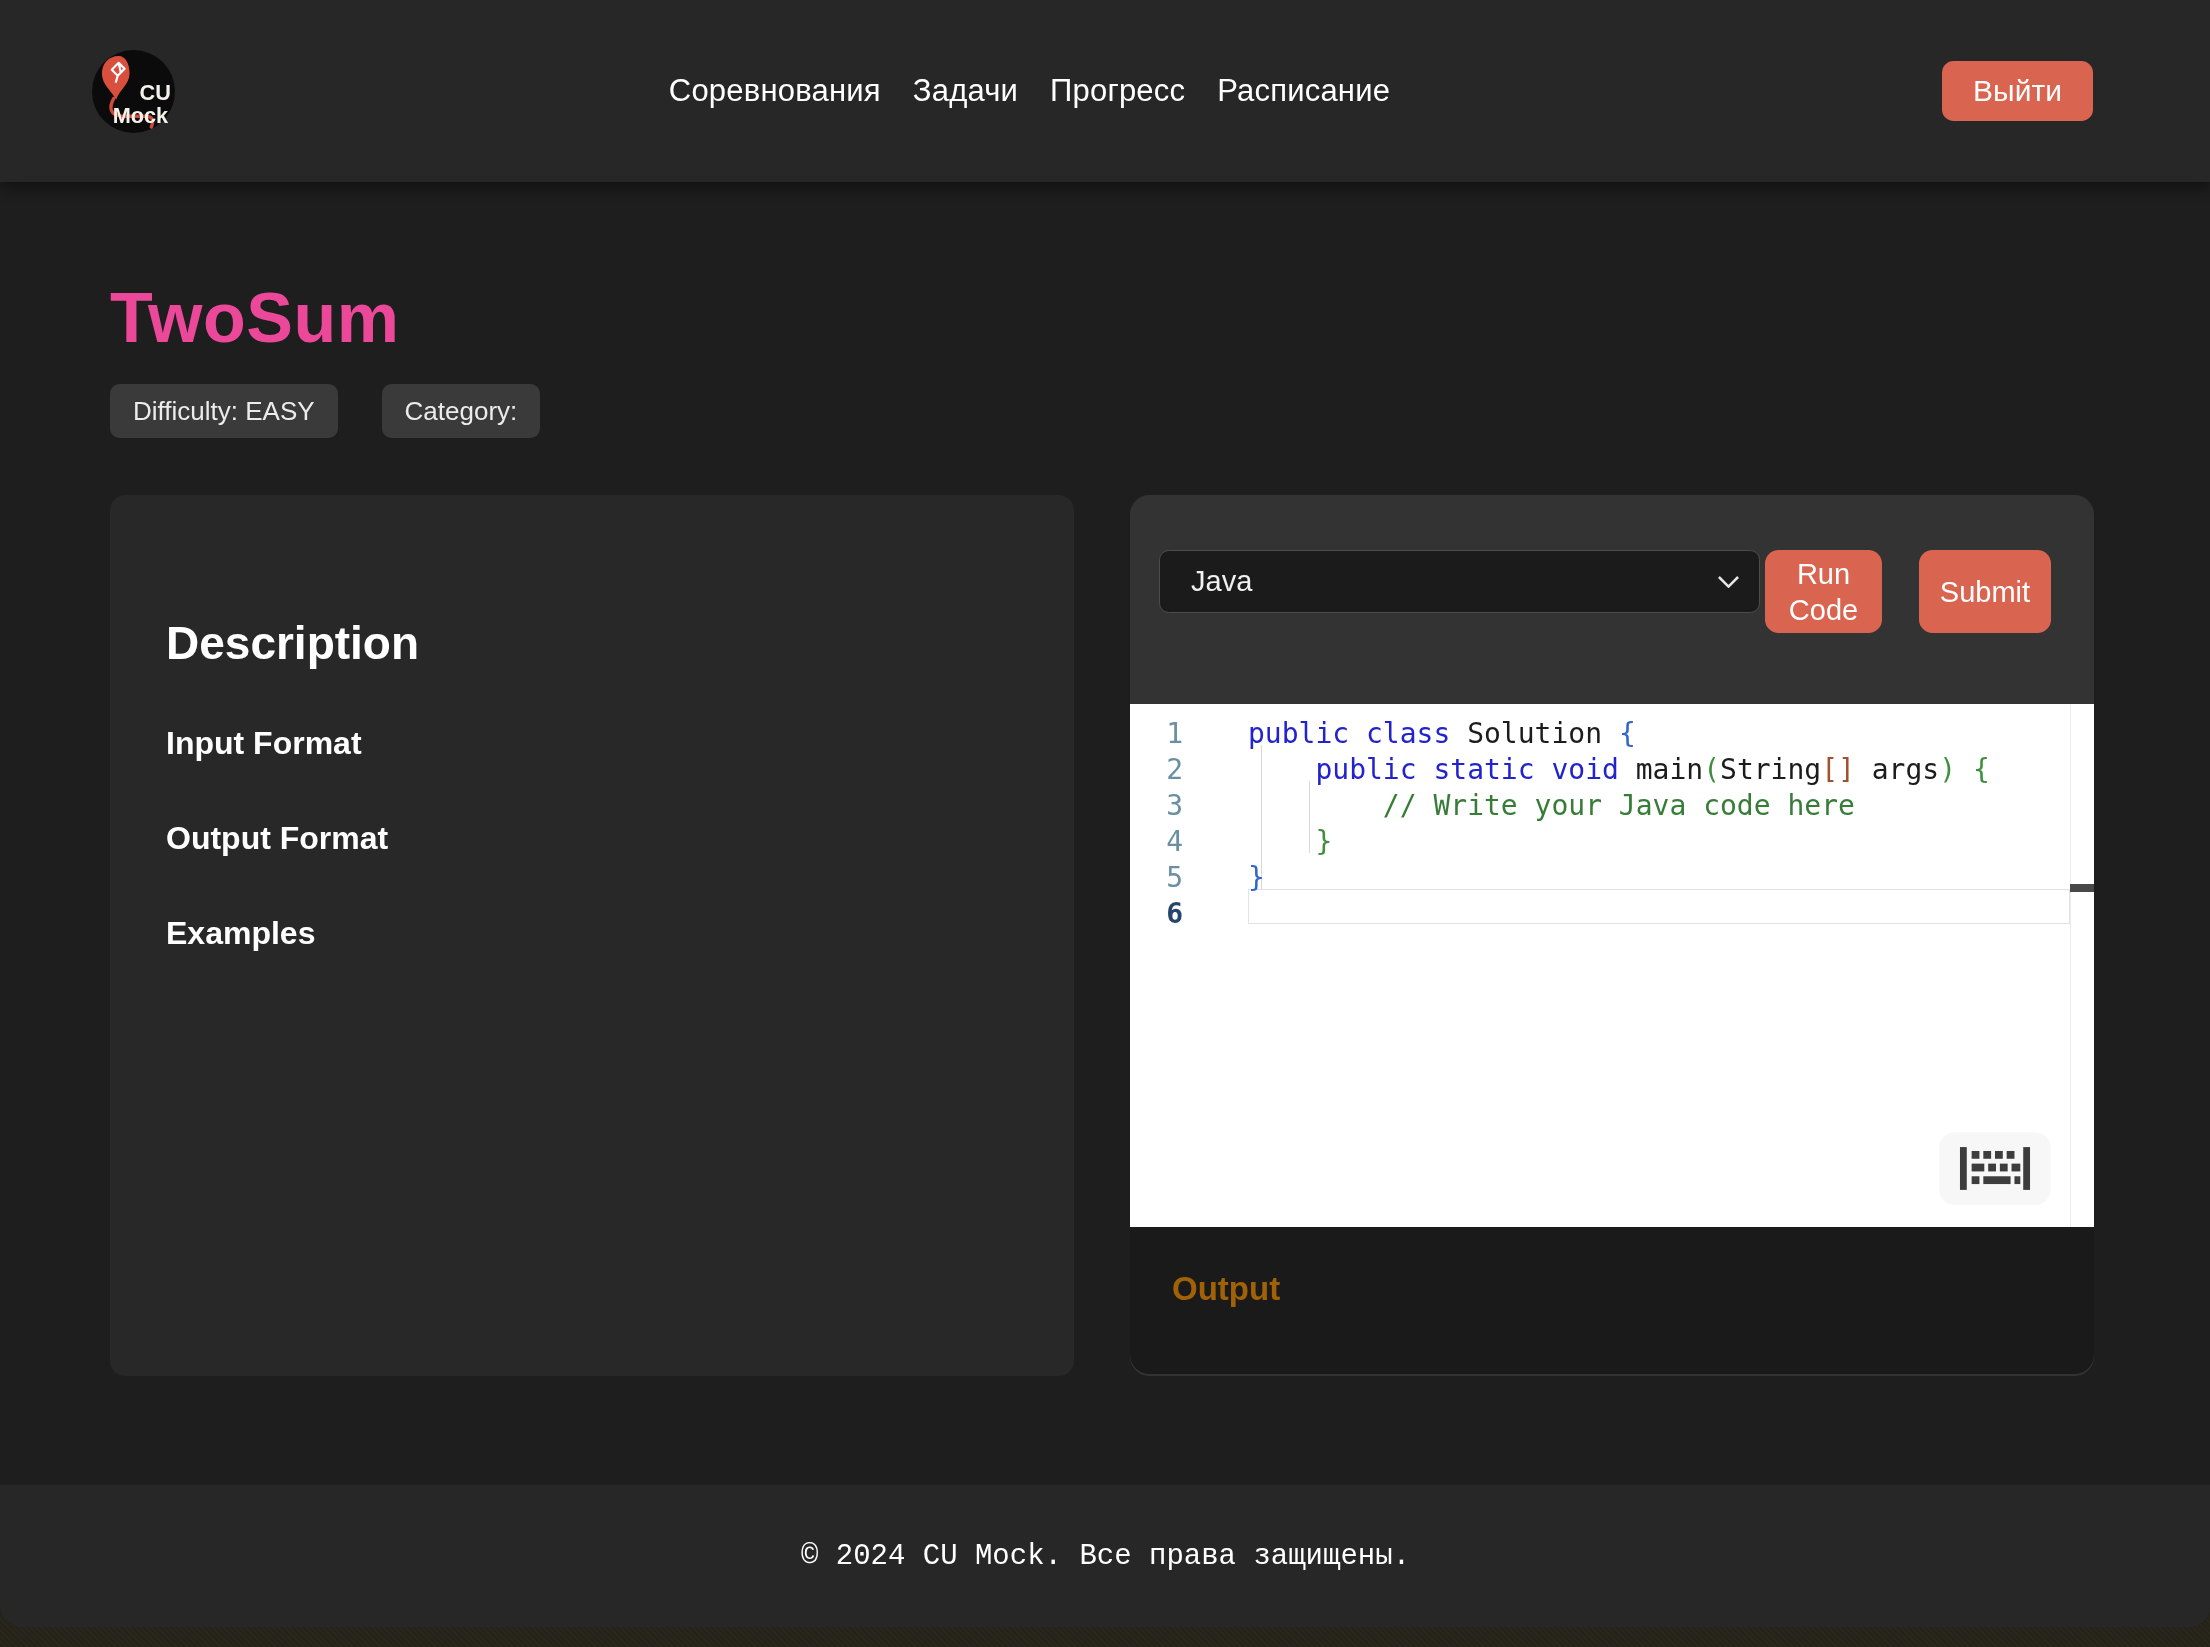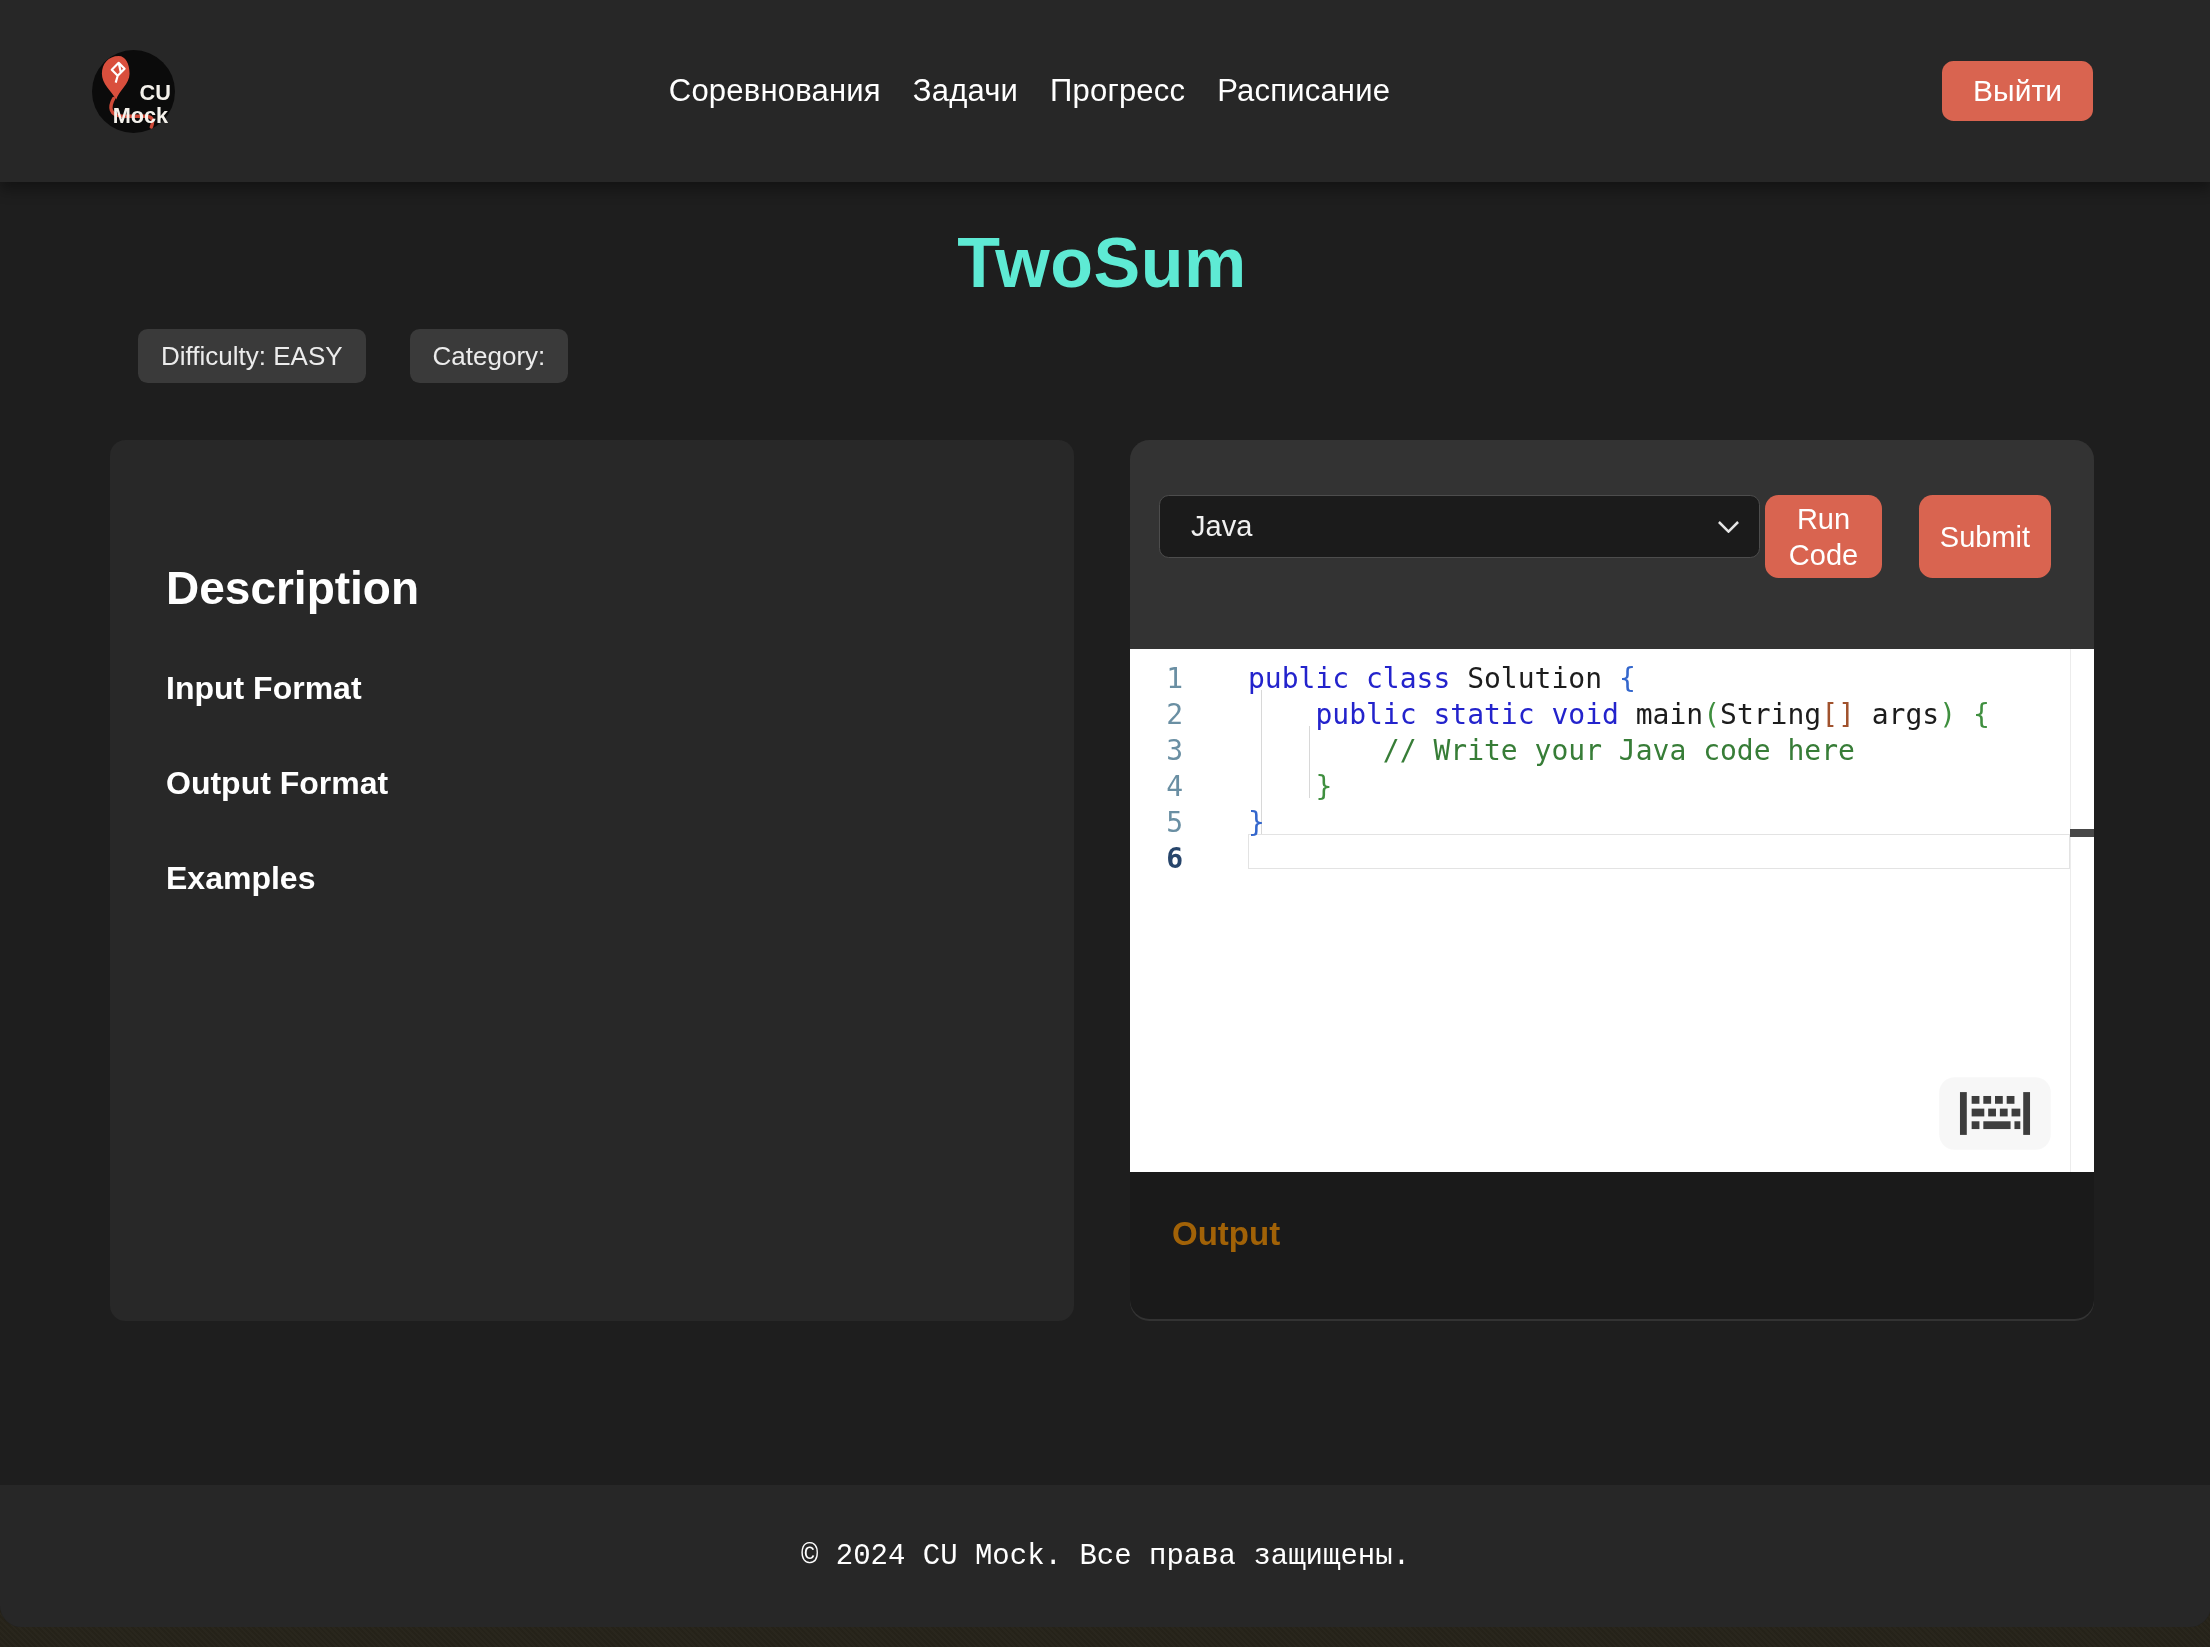--- a/index.html
+++ b/index.html
@@ -32,22 +32,22 @@
     color:#ffffff; font-size:31px; font-weight:500; text-decoration:none;
     letter-spacing:0.2px; cursor:pointer; white-space:nowrap;
   }
   .logout-btn {
     background:var(--accent,#d96450); color:#fff; border:none; border-radius:11.6px;
     width:151px; height:60px; font-size:30px; font-family:inherit; cursor:pointer;
   }
 
   
   .main { flex:1 1 auto; background:#1e1e1e; padding:0 117px 0 110px; }
-  .page-title { margin-top:42px; font-size:70px; line-height:78px; font-weight:700; color:#5eead4; letter-spacing:0.5px;text-align:center; }
-  .badges { margin-top:27px; display:flex; column-gap:44px;margin-left:28px; }
+  .page-title { margin-top:97px; font-size:70px; line-height:78px; font-weight:700; color:#ec4899; letter-spacing:0.5px; }
+  .badges { margin-top:27px; display:flex; column-gap:44px; }
   .badge {
     background:#3a3a3a; color:#ececec; font-size:26px; border-radius:9.7px;
     height:54px; display:flex; align-items:center; padding:0 23px; white-space:nowrap;
   }
 
   .panels { margin-top:57px; display:flex; column-gap:56px; height:881px; }
 
   
   .desc-panel {
     flex:0 0 964px; background:#282828; border-radius:15.5px;

